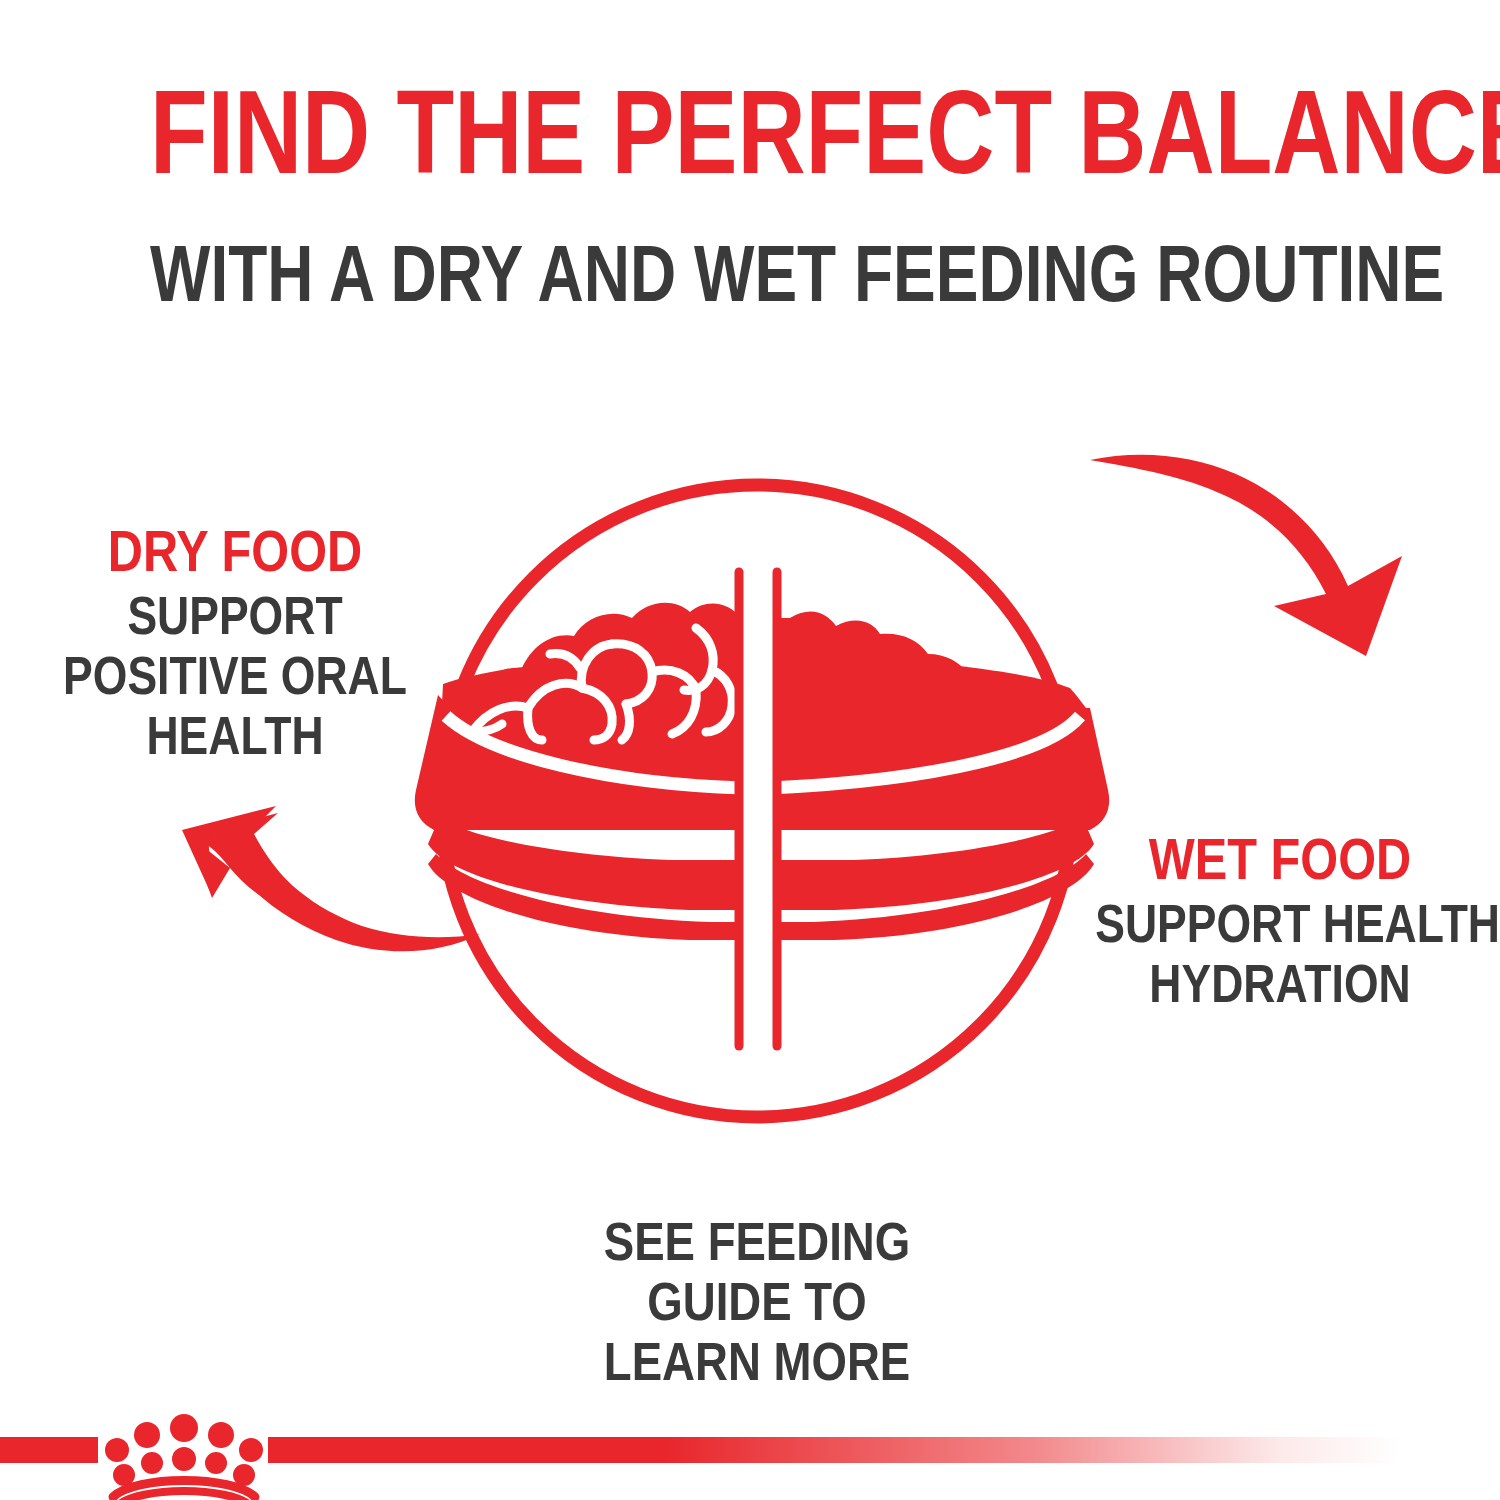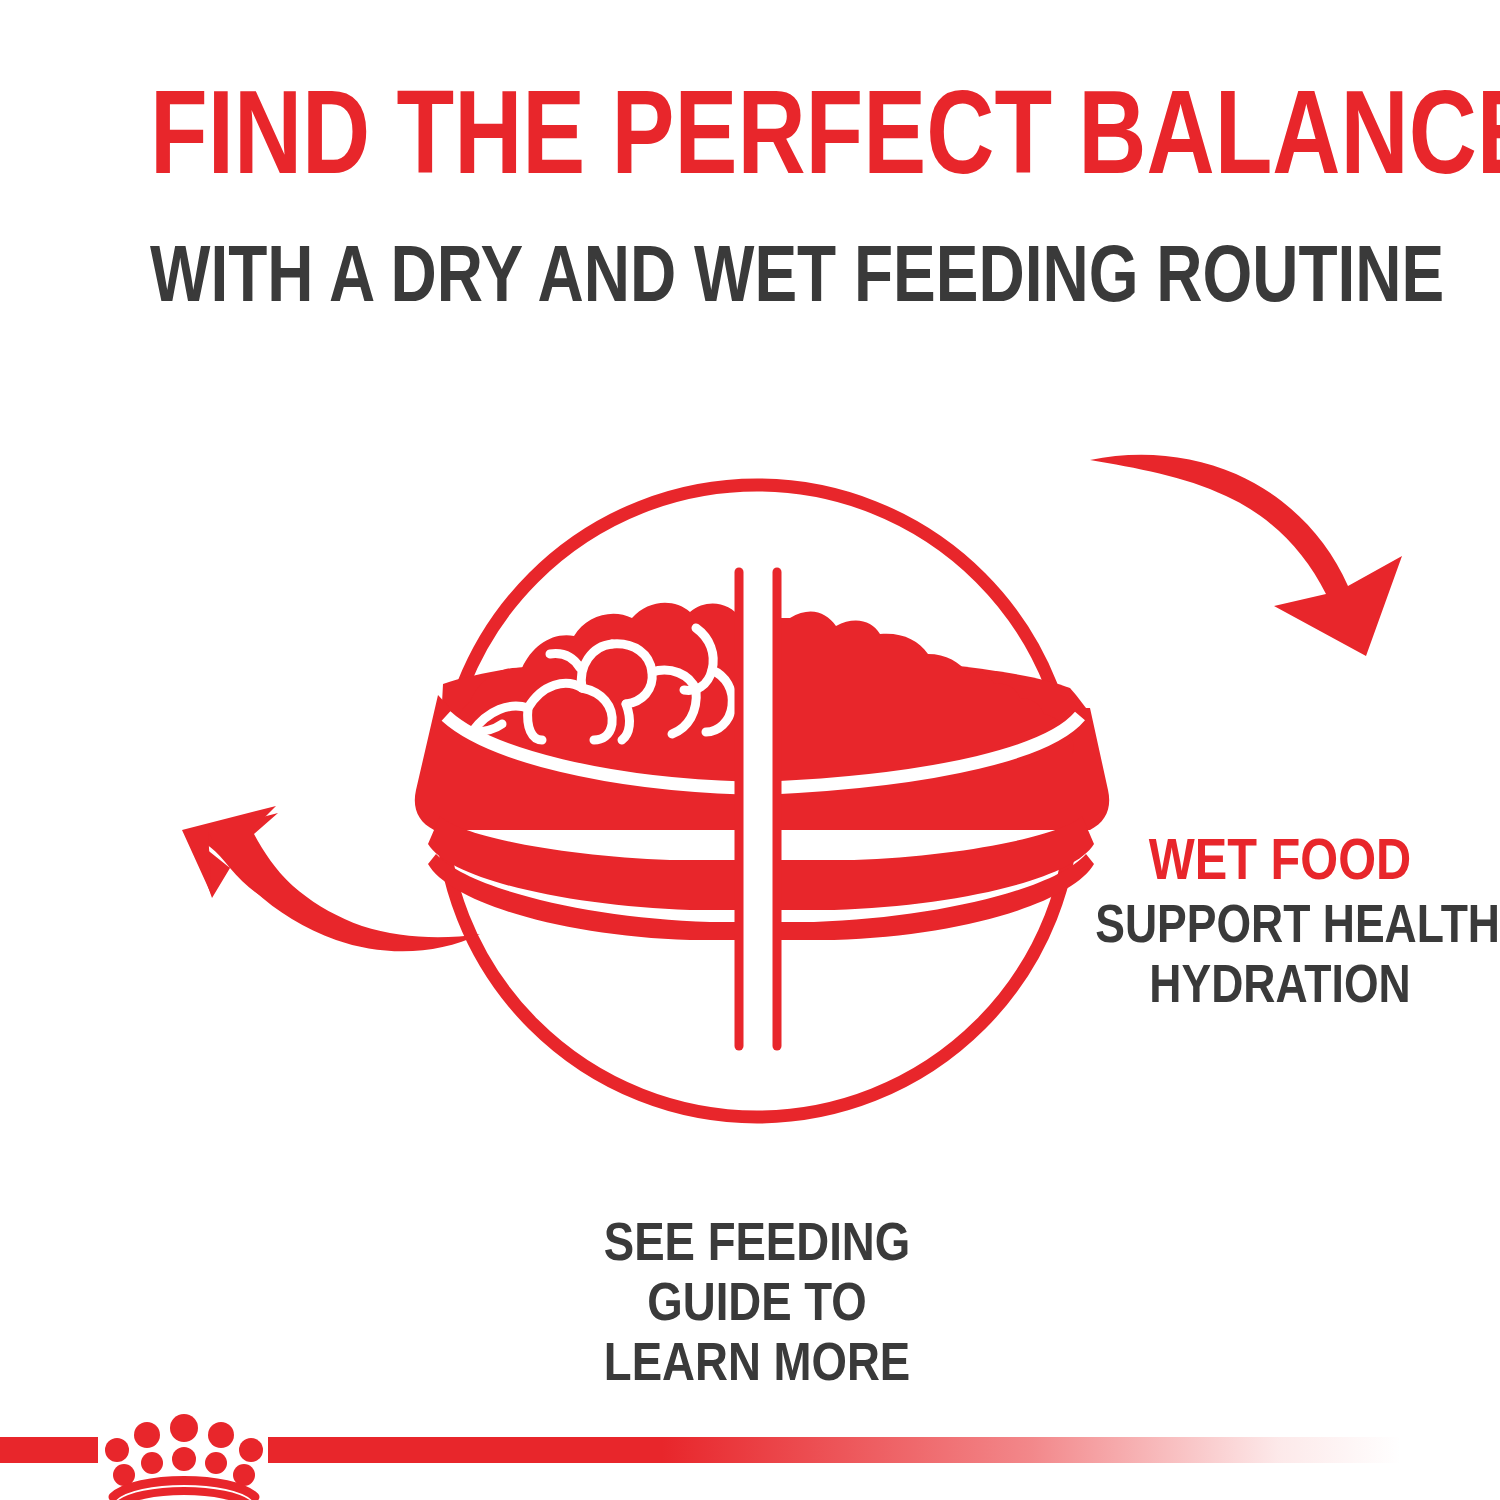--- a/index.html
+++ b/index.html
@@ -142,20 +142,28 @@
 </style>
 </head>
 <body>
 
 <div class="stage">
 
   <div class="headline">FIND THE PERFECT BALANCE</div>
 
   <div class="subheadline">WITH A DRY AND WET FEEDING ROUTINE</div>
 
+  <div class="side-block" id="dry-block">
+    <div class="side-title">DRY FOOD</div>
+    <div class="side-desc">
+      <span>SUPPORT</span>
+      <span>POSITIVE ORAL</span>
+      <span>HEALTH</span>
+    </div>
+  </div>
 
   <div class="side-block" id="wet-block">
     <div class="side-title">WET FOOD</div>
     <div class="side-desc">
       <span>SUPPORT HEALTHY</span>
       <span>HYDRATION</span>
     </div>
   </div>
 
   <svg id="central-graphic" viewBox="0 0 1260 720">

